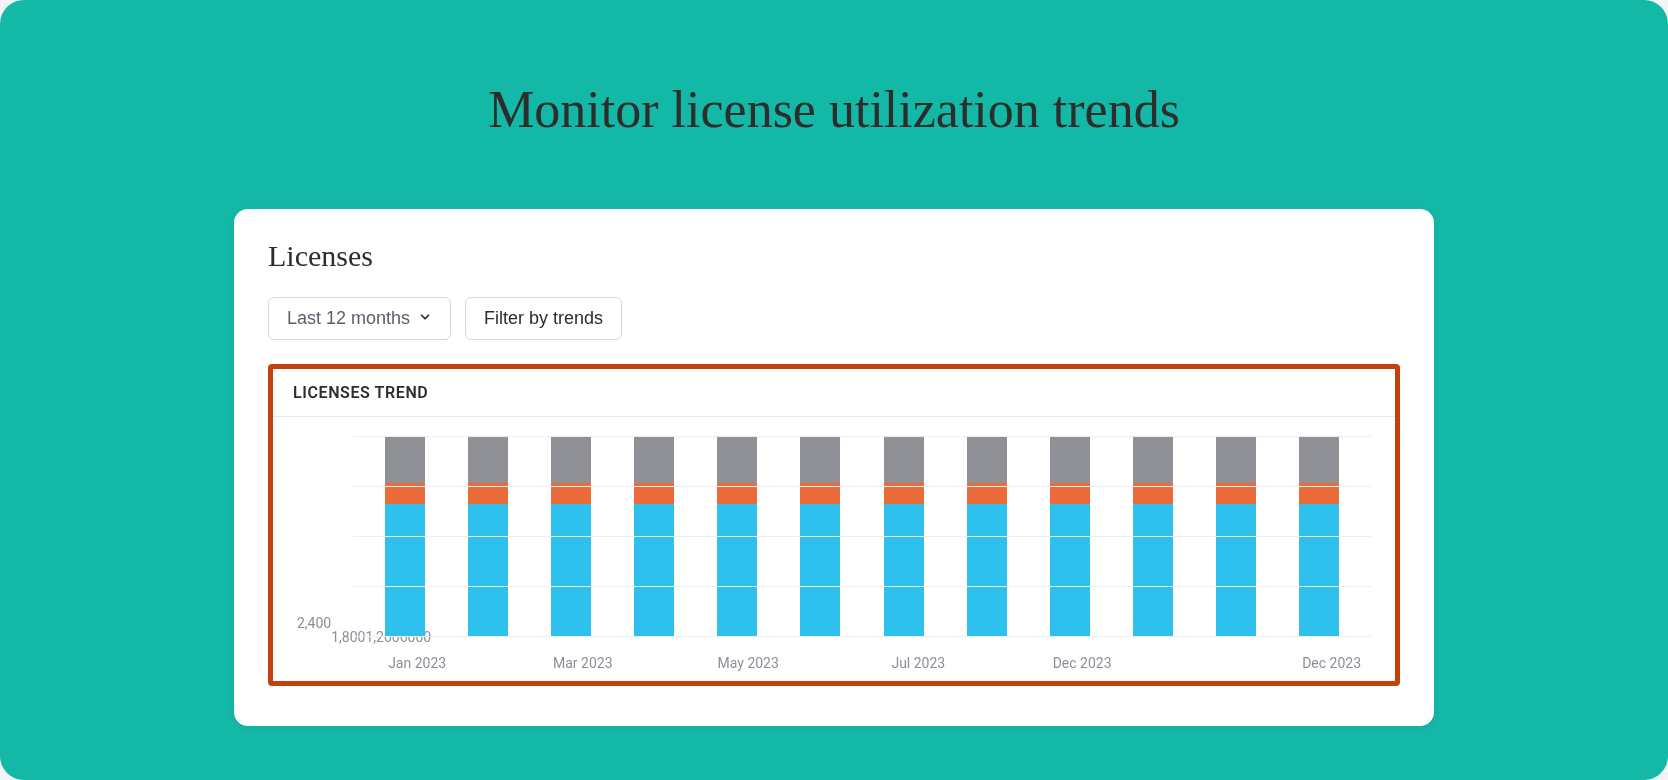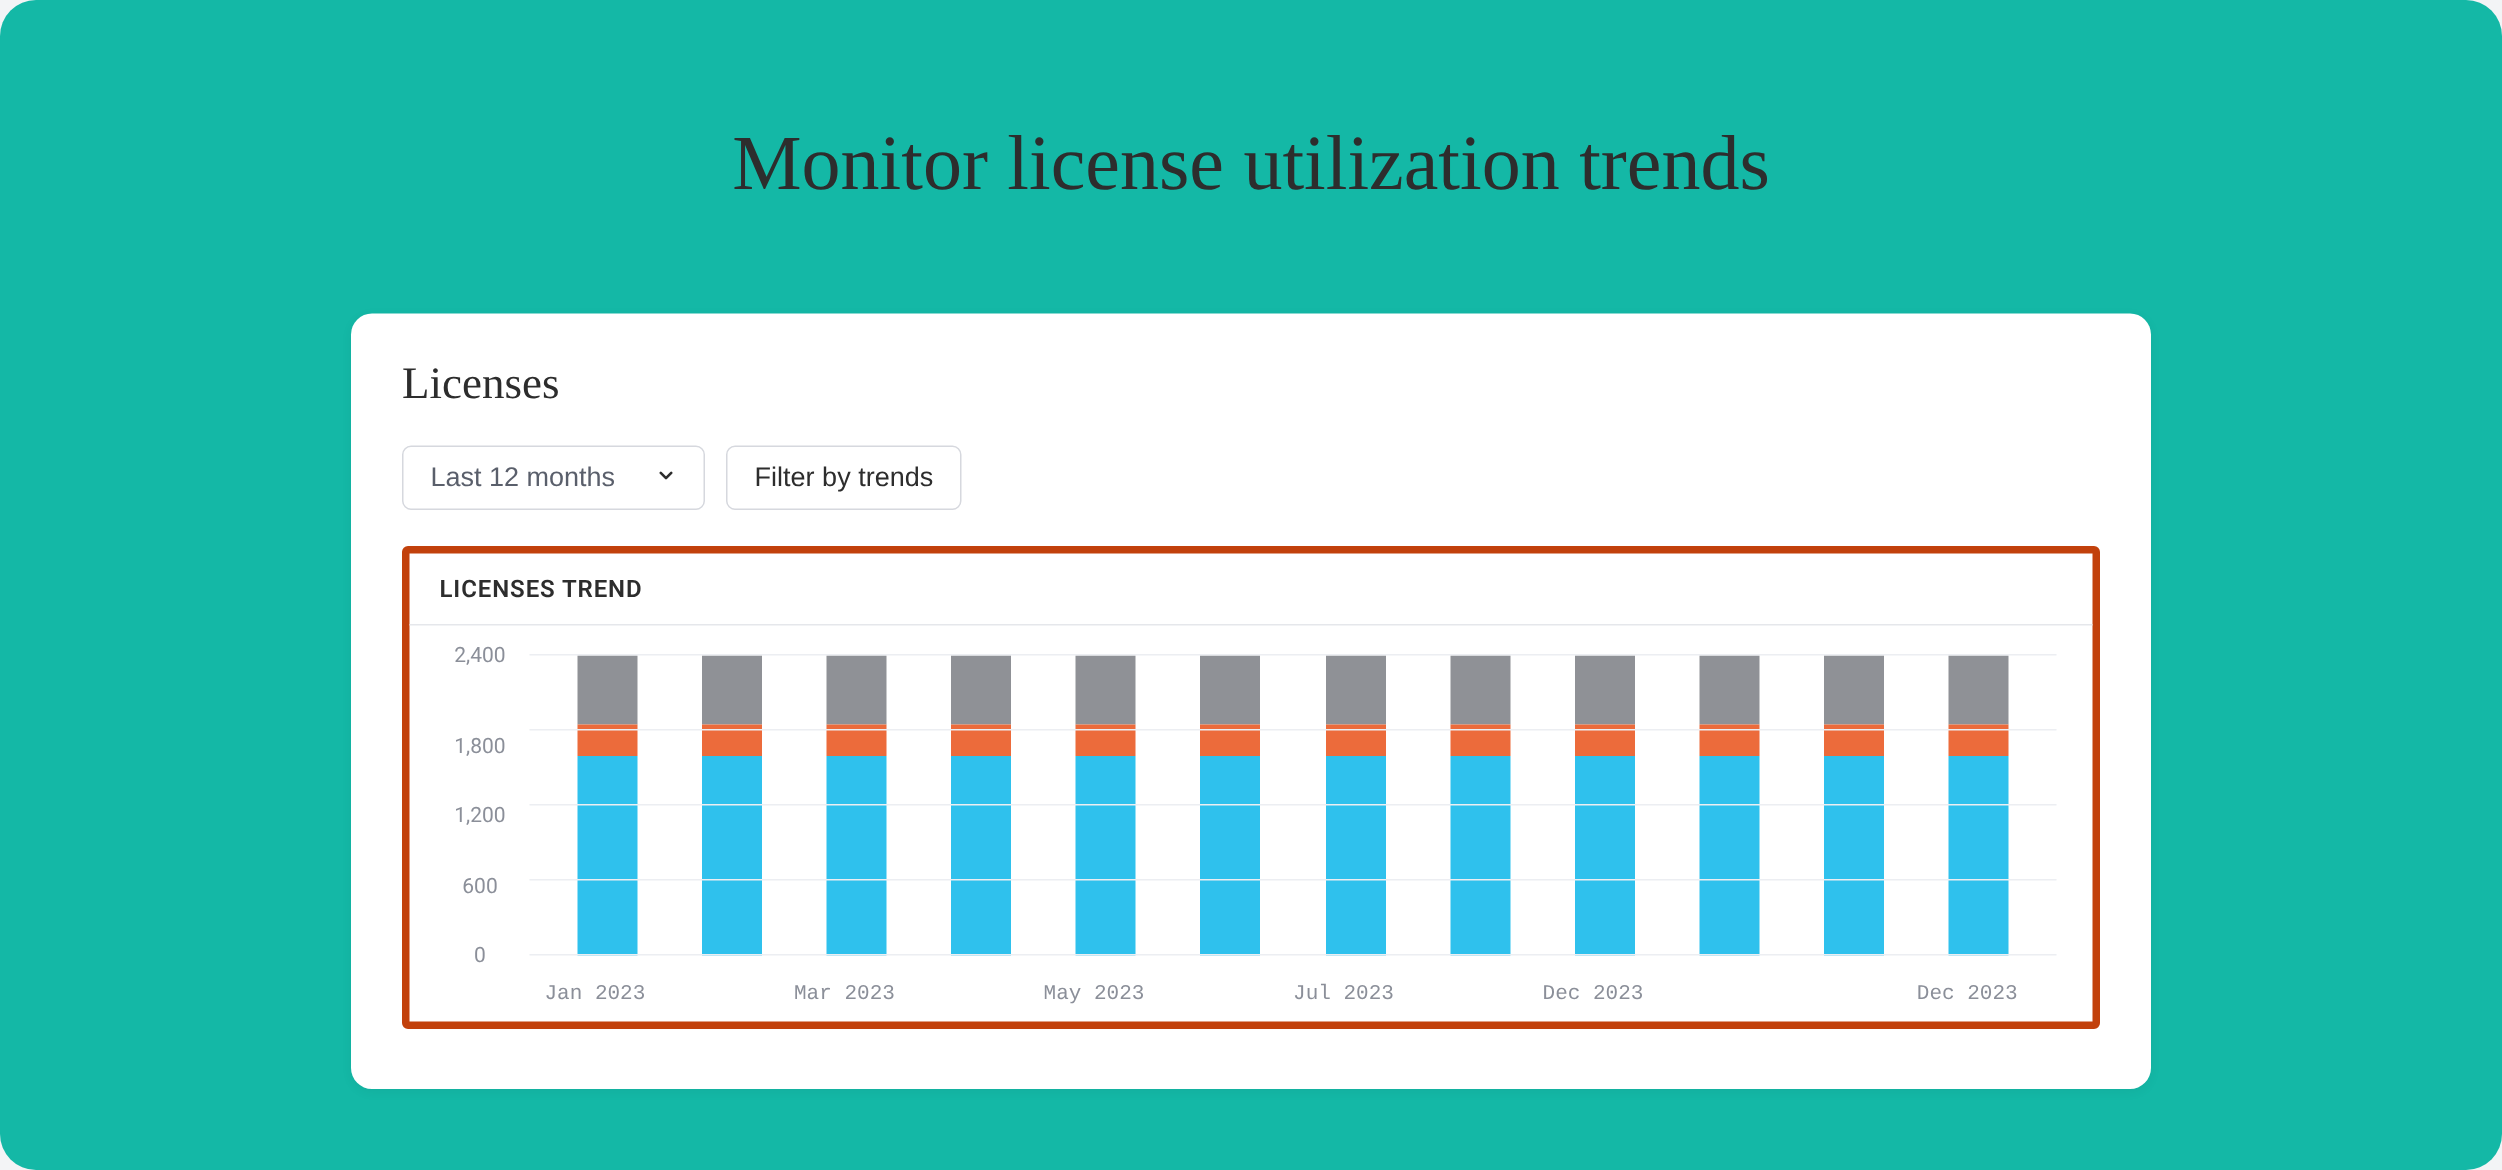--- a/index.html
+++ b/index.html
@@ -41,21 +41,21 @@
     margin-bottom: 24px;
   }
   .filters {
     display: flex;
     gap: 14px;
     margin-bottom: 24px;
   }
   .filter-btn {
     display: inline-flex;
     align-items: center;
-    gap: 27px;
+    gap: 8px;
     border: 1px solid #d6d8de;
     border-radius: 6px;
     background: #ffffff;
     padding: 10px 18px;
     font-size: 18px;
     color: #2d2d2d;
     cursor: pointer;
   }
   .filter-btn.range { color: #5a5f6b; }
   .chevron {
@@ -76,23 +76,22 @@
   .chart-body {
     padding: 20px 24px 10px 24px;
     position: relative;
   }
   .plot-row {
     display: flex;
     align-items: stretch;
   }
   .y-axis {
     display: flex;
-    flex-direction: column;
     justify-content: space-between;
-    align-items: center;
+    align-items: flex-end;
     width: 56px;
     height: 200px;
     padding-right: 10px;
     font-size: 14px;
     color: #8b8f99;
     position: relative;
   }
   .y-tick {
     line-height: 1;
     transform: translateY(50%);
@@ -127,23 +126,22 @@
   .x-axis {
     display: flex;
     margin-left: 56px;
     padding: 0 10px;
     margin-top: 18px;
     font-size: 14px;
     color: #8b8f99;
   }
   .x-slot {
     flex: 1;
-    text-align: left;
+    text-align: right;
     white-space: nowrap;
-    font-family: Liberation Mono, monospace;
   }
 </style>
 </head>
 <body>
 
 <div class="page">
   <h1 class="page-title">Monitor license utilization trends</h1>
 
   <div class="card">
     <h2 class="card-title">Licenses</h2>

